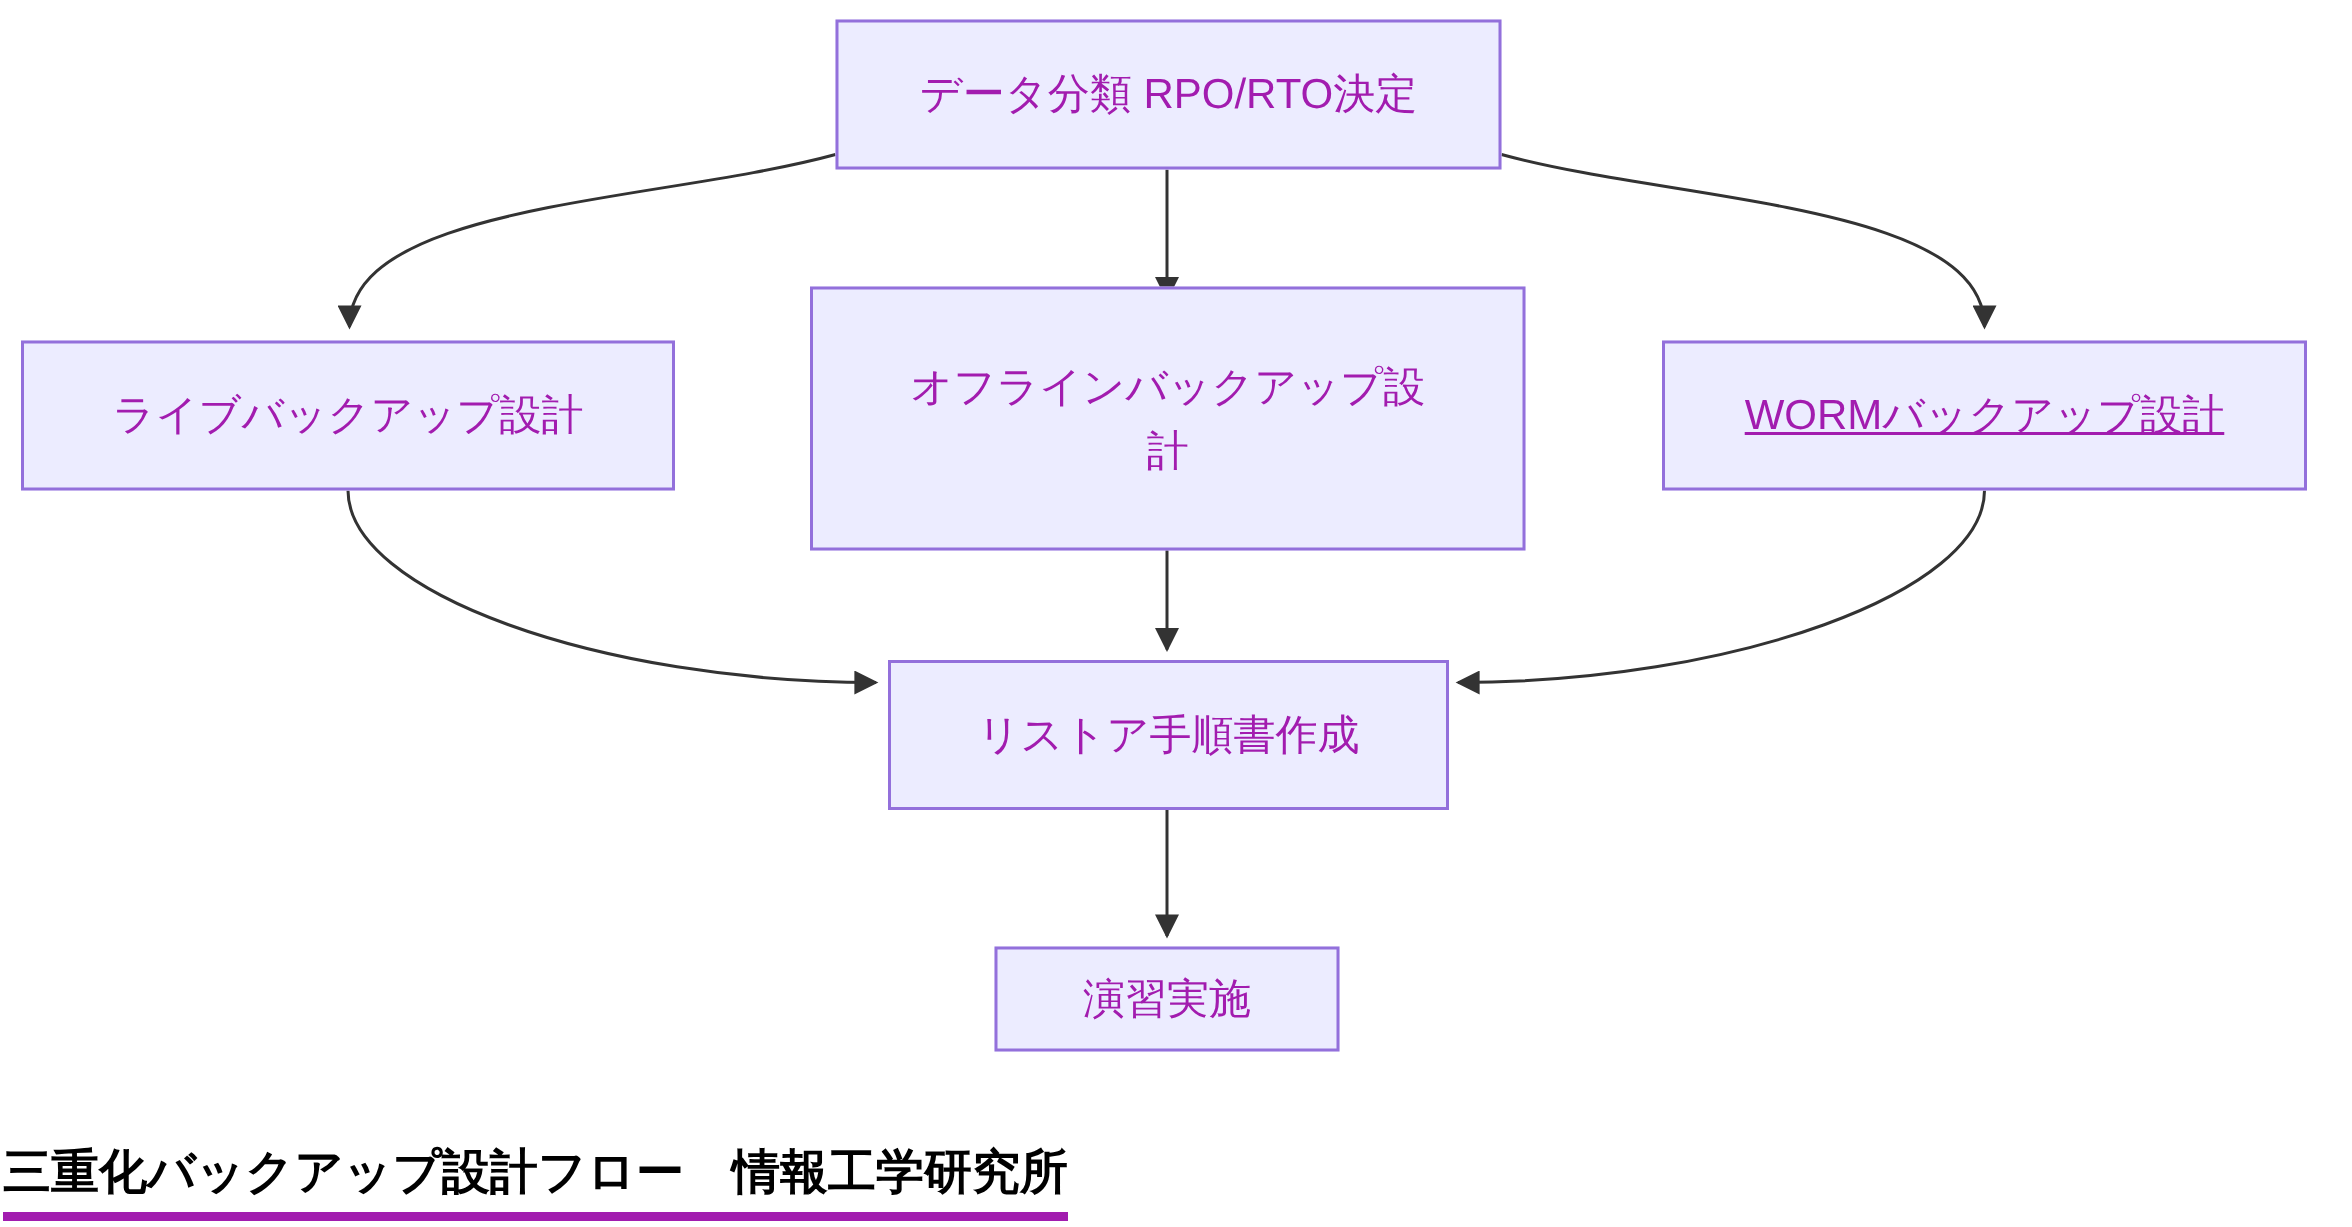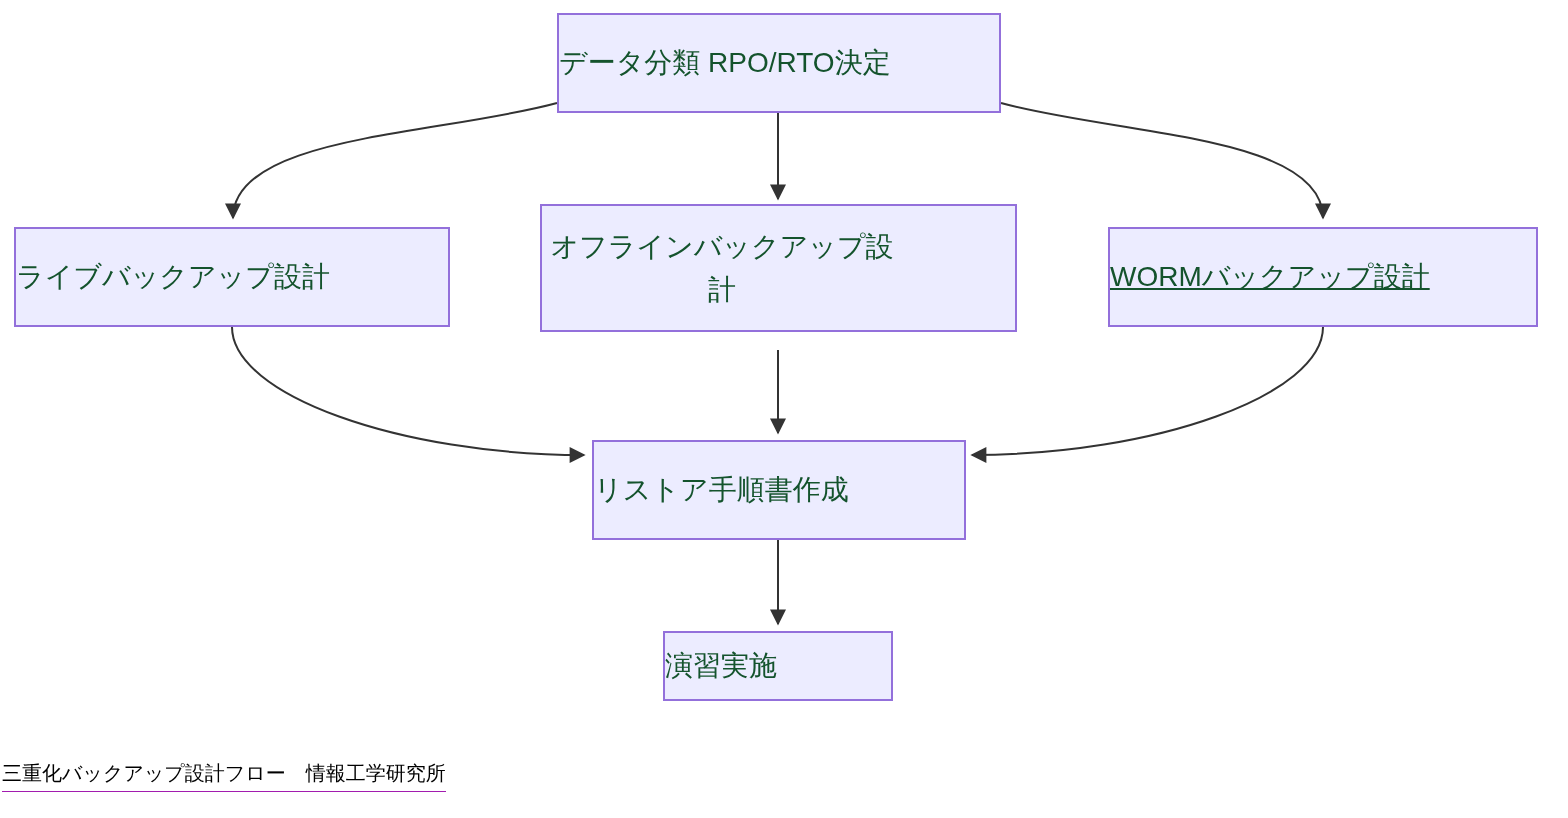--- a/index.html
+++ b/index.html
@@ -25,43 +25,43 @@
   .edges-svg path.edge {
     fill: none;
     stroke: #333333;
     stroke-width: 2px;
   }
   .node {
     position: absolute;
     box-sizing: border-box;
     background: #ECECFF;
     border: 2px solid #9370DB;
-    color: #14532d;
+    color: #a21caf;
     font-size: 28px;
     line-height: 1.55;
     display: flex;
     align-items: center;
-    justify-content: flex-start;
+    justify-content: center;
     text-align: center;
   }
   .node-classify { left: 557px; top: 13px;  width: 444px; height: 100px; }
   .node-live     { left: 14px;  top: 227px; width: 436px; height: 100px; }
-  .node-offline  { left: 540px; top: 204px; width: 477px; height: 128px; }
+  .node-offline  { left: 540px; top: 191px; width: 477px; height: 176px; }
   .node-offline .node-label { max-width: 360px; }
   .node-worm     { left: 1108px; top: 227px; width: 430px; height: 100px; text-decoration: underline; }
   .node-restore  { left: 592px; top: 440px; width: 374px; height: 100px; }
   .node-drill    { left: 663px; top: 631px; width: 230px; height: 70px; }
   .caption {
     position: absolute;
     left: 2px;
     top: 760px;
-    font-size: 20px;
-    font-weight: normal;
+    font-size: 32px;
+    font-weight: bold;
     color: #000000;
-    border-bottom: 1px solid #a21caf;
+    border-bottom: 6px solid #a21caf;
     padding-bottom: 4px;
     white-space: pre;
   }
 </style>
 </head>
 <body>
 
 <div class="canvas">
 
   <svg class="edges-svg" viewBox="0 0 1568 818" xmlns="http://www.w3.org/2000/svg">

